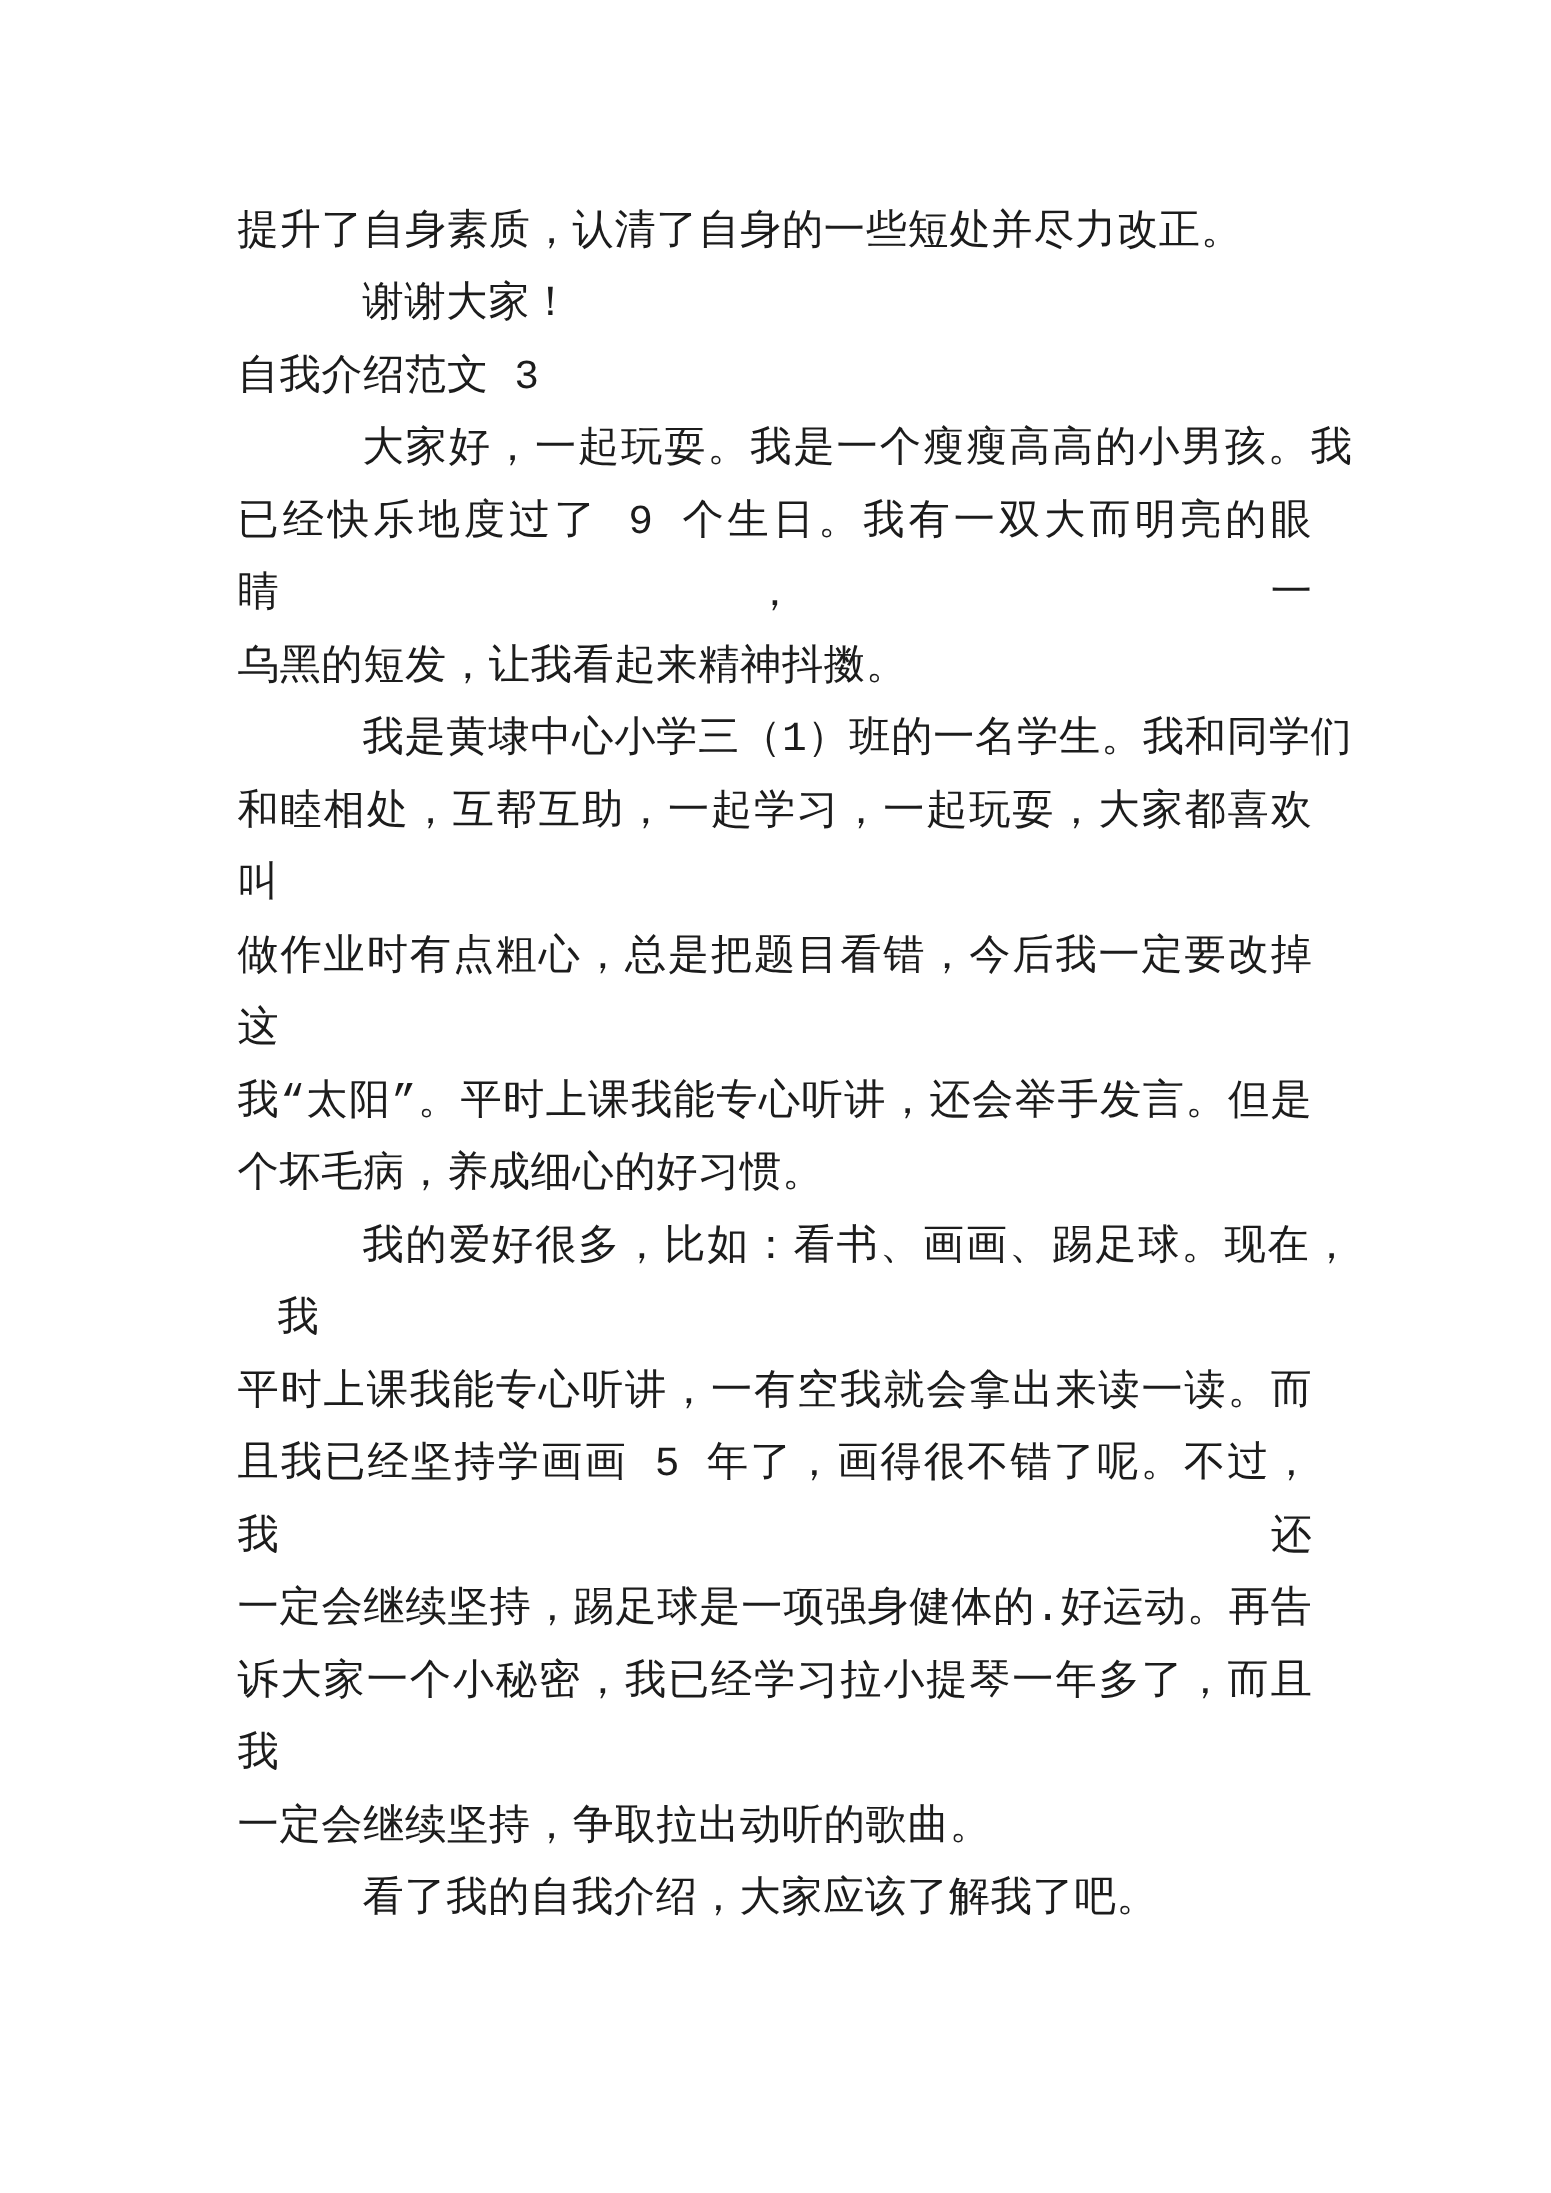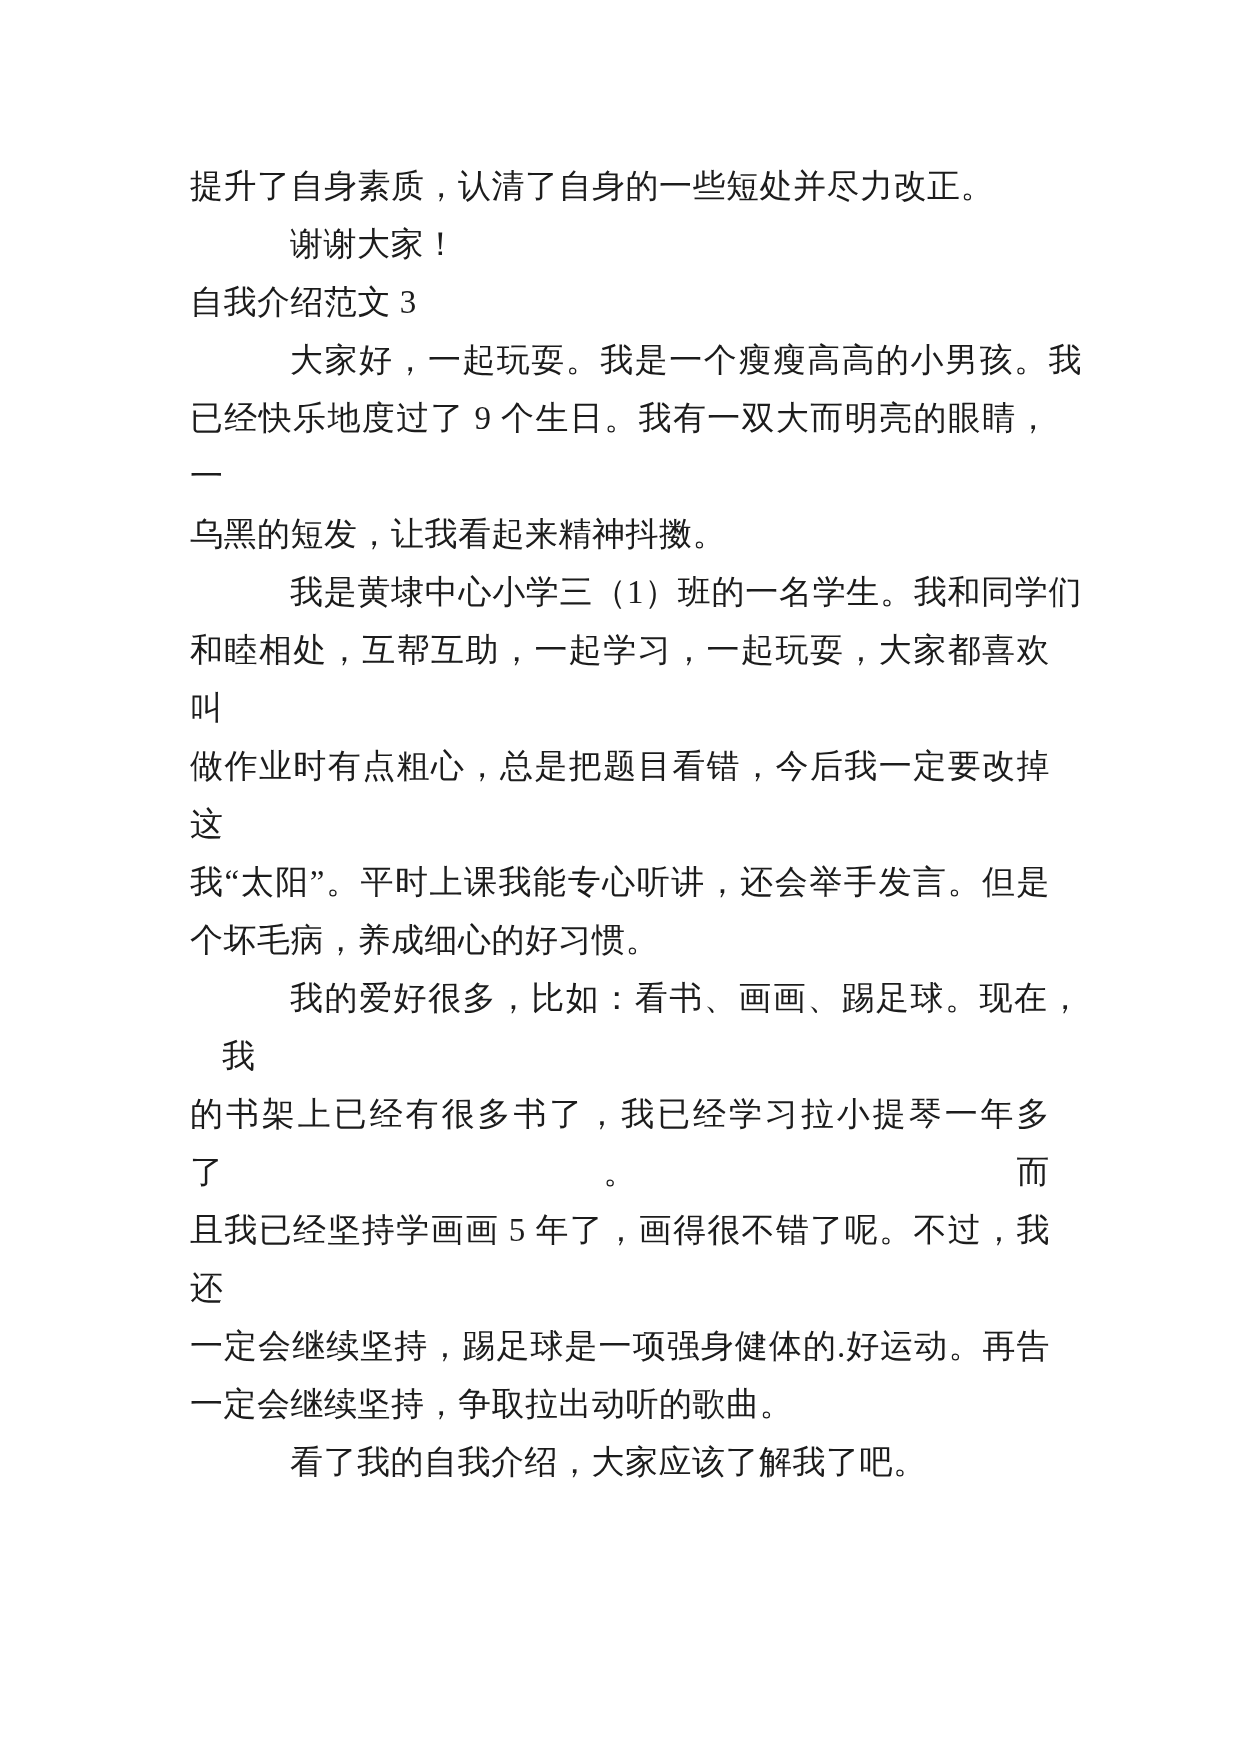--- a/index.html
+++ b/index.html
@@ -6,21 +6,21 @@
     margin: 0;
     padding: 0;
     background: #ffffff;
   }
   .page {
     position: relative;
     width: 1126px;
     height: 1754px;
     background: #ffffff;
     overflow: hidden;
-    font-family: Liberation Serif, serif;
+    font-family: Liberation Mono, monospace;
   }
   .text-block {
     position: absolute;
     left: 190px;
     top: 157px;
     width: 860px;
     font-size: 33px;
     line-height: 58px;
     color: #1c1c1c;
     letter-spacing: 0.5px;
@@ -52,20 +52,21 @@
     <div class="line">自我介绍范文 3</div>
     <div class="line ind jf">大家好，一起玩耍。我是一个瘦瘦高高的小男孩。我</div>
     <div class="line jf">已经快乐地度过了 9 个生日。我有一双大而明亮的眼睛，一</div>
     <div class="line">乌黑的短发，让我看起来精神抖擞。</div>
     <div class="line ind jf">我是黄埭中心小学三（1）班的一名学生。我和同学们</div>
     <div class="line jf">和睦相处，互帮互助，一起学习，一起玩耍，大家都喜欢叫</div>
     <div class="line jf">做作业时有点粗心，总是把题目看错，今后我一定要改掉这</div>
     <div class="line jf">我“太阳”。平时上课我能专心听讲，还会举手发言。但是</div>
     <div class="line">个坏毛病，养成细心的好习惯。</div>
     <div class="line ind jf">我的爱好很多，比如：看书、画画、踢足球。现在，我</div>
-    <div class="line jf">的书架上已经有很多书了，我已经学习拉小提琴一年多了。而</div>
+    <div class="line jf">平时上课我能专心听讲，一有空我就会拿出来读一读。而</div>
     <div class="line jf">且我已经坚持学画画 5 年了，画得很不错了呢。不过，我还</div>
     <div class="line jf">一定会继续坚持，踢足球是一项强身健体的.好运动。再告</div>
+    <div class="line jf">诉大家一个小秘密，我已经学习拉小提琴一年多了，而且我</div>
     <div class="line">一定会继续坚持，争取拉出动听的歌曲。</div>
     <div class="line ind">看了我的自我介绍，大家应该了解我了吧。</div>
 
   </div>
 </div>
 
 </body></html>

